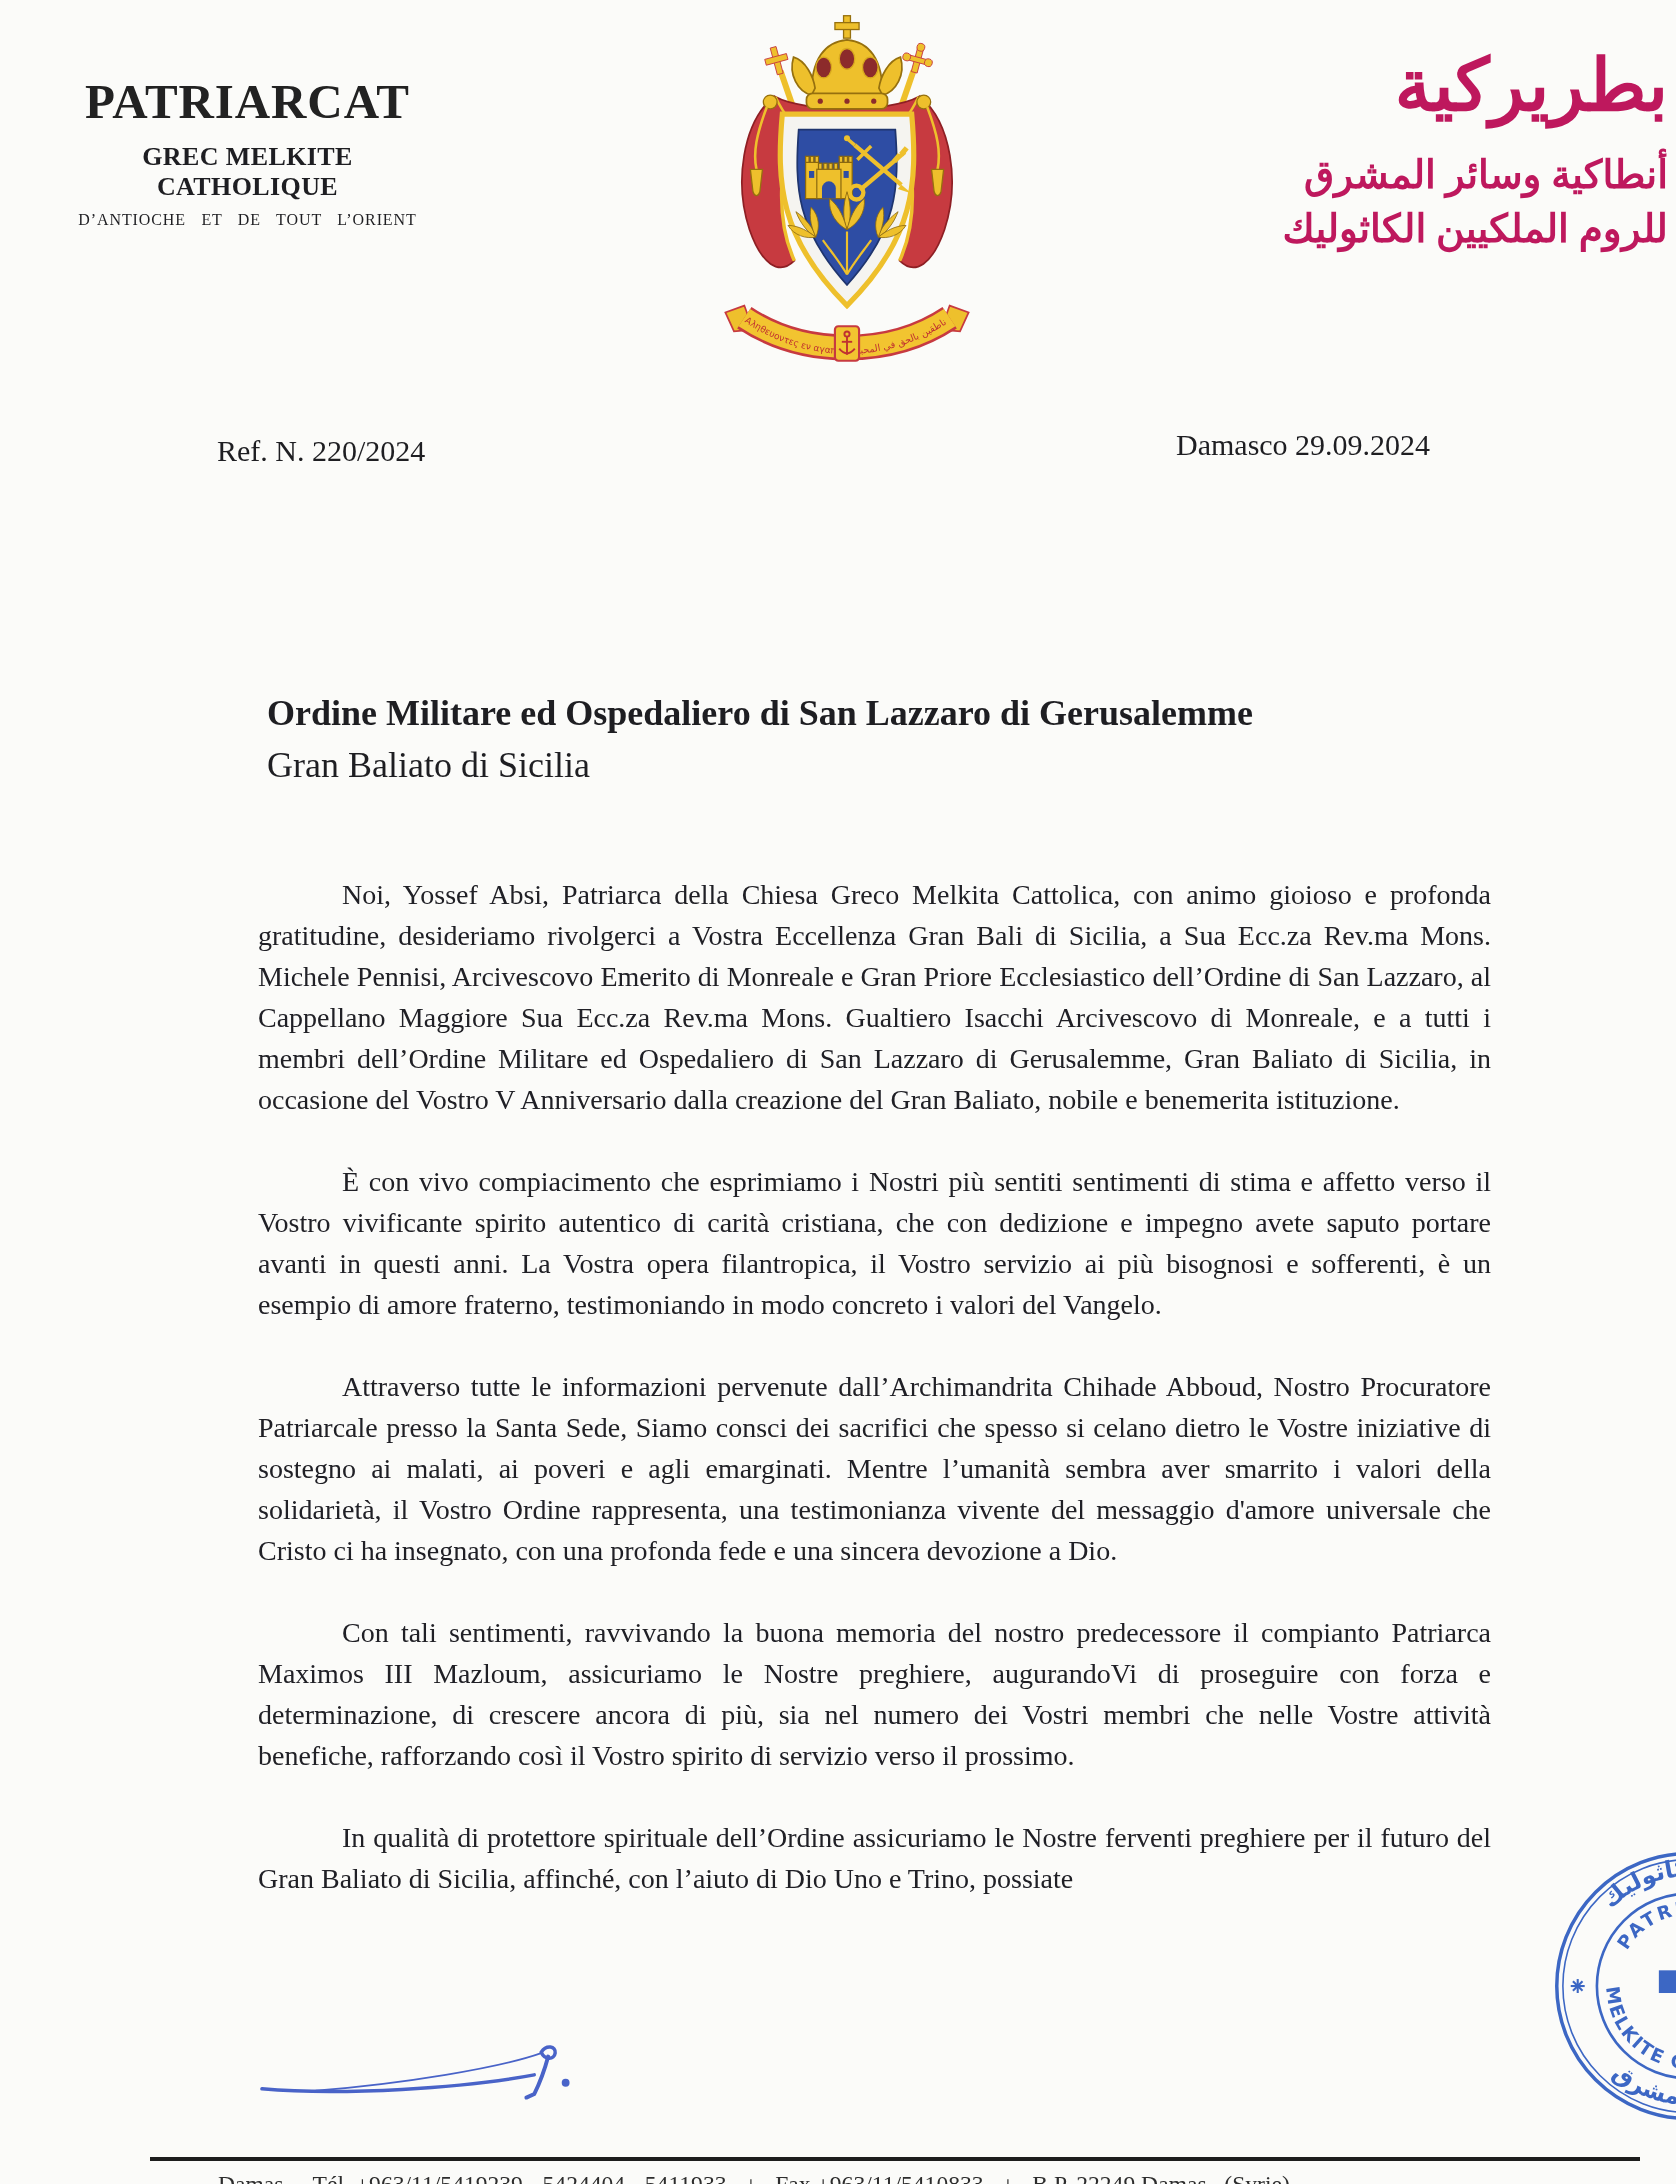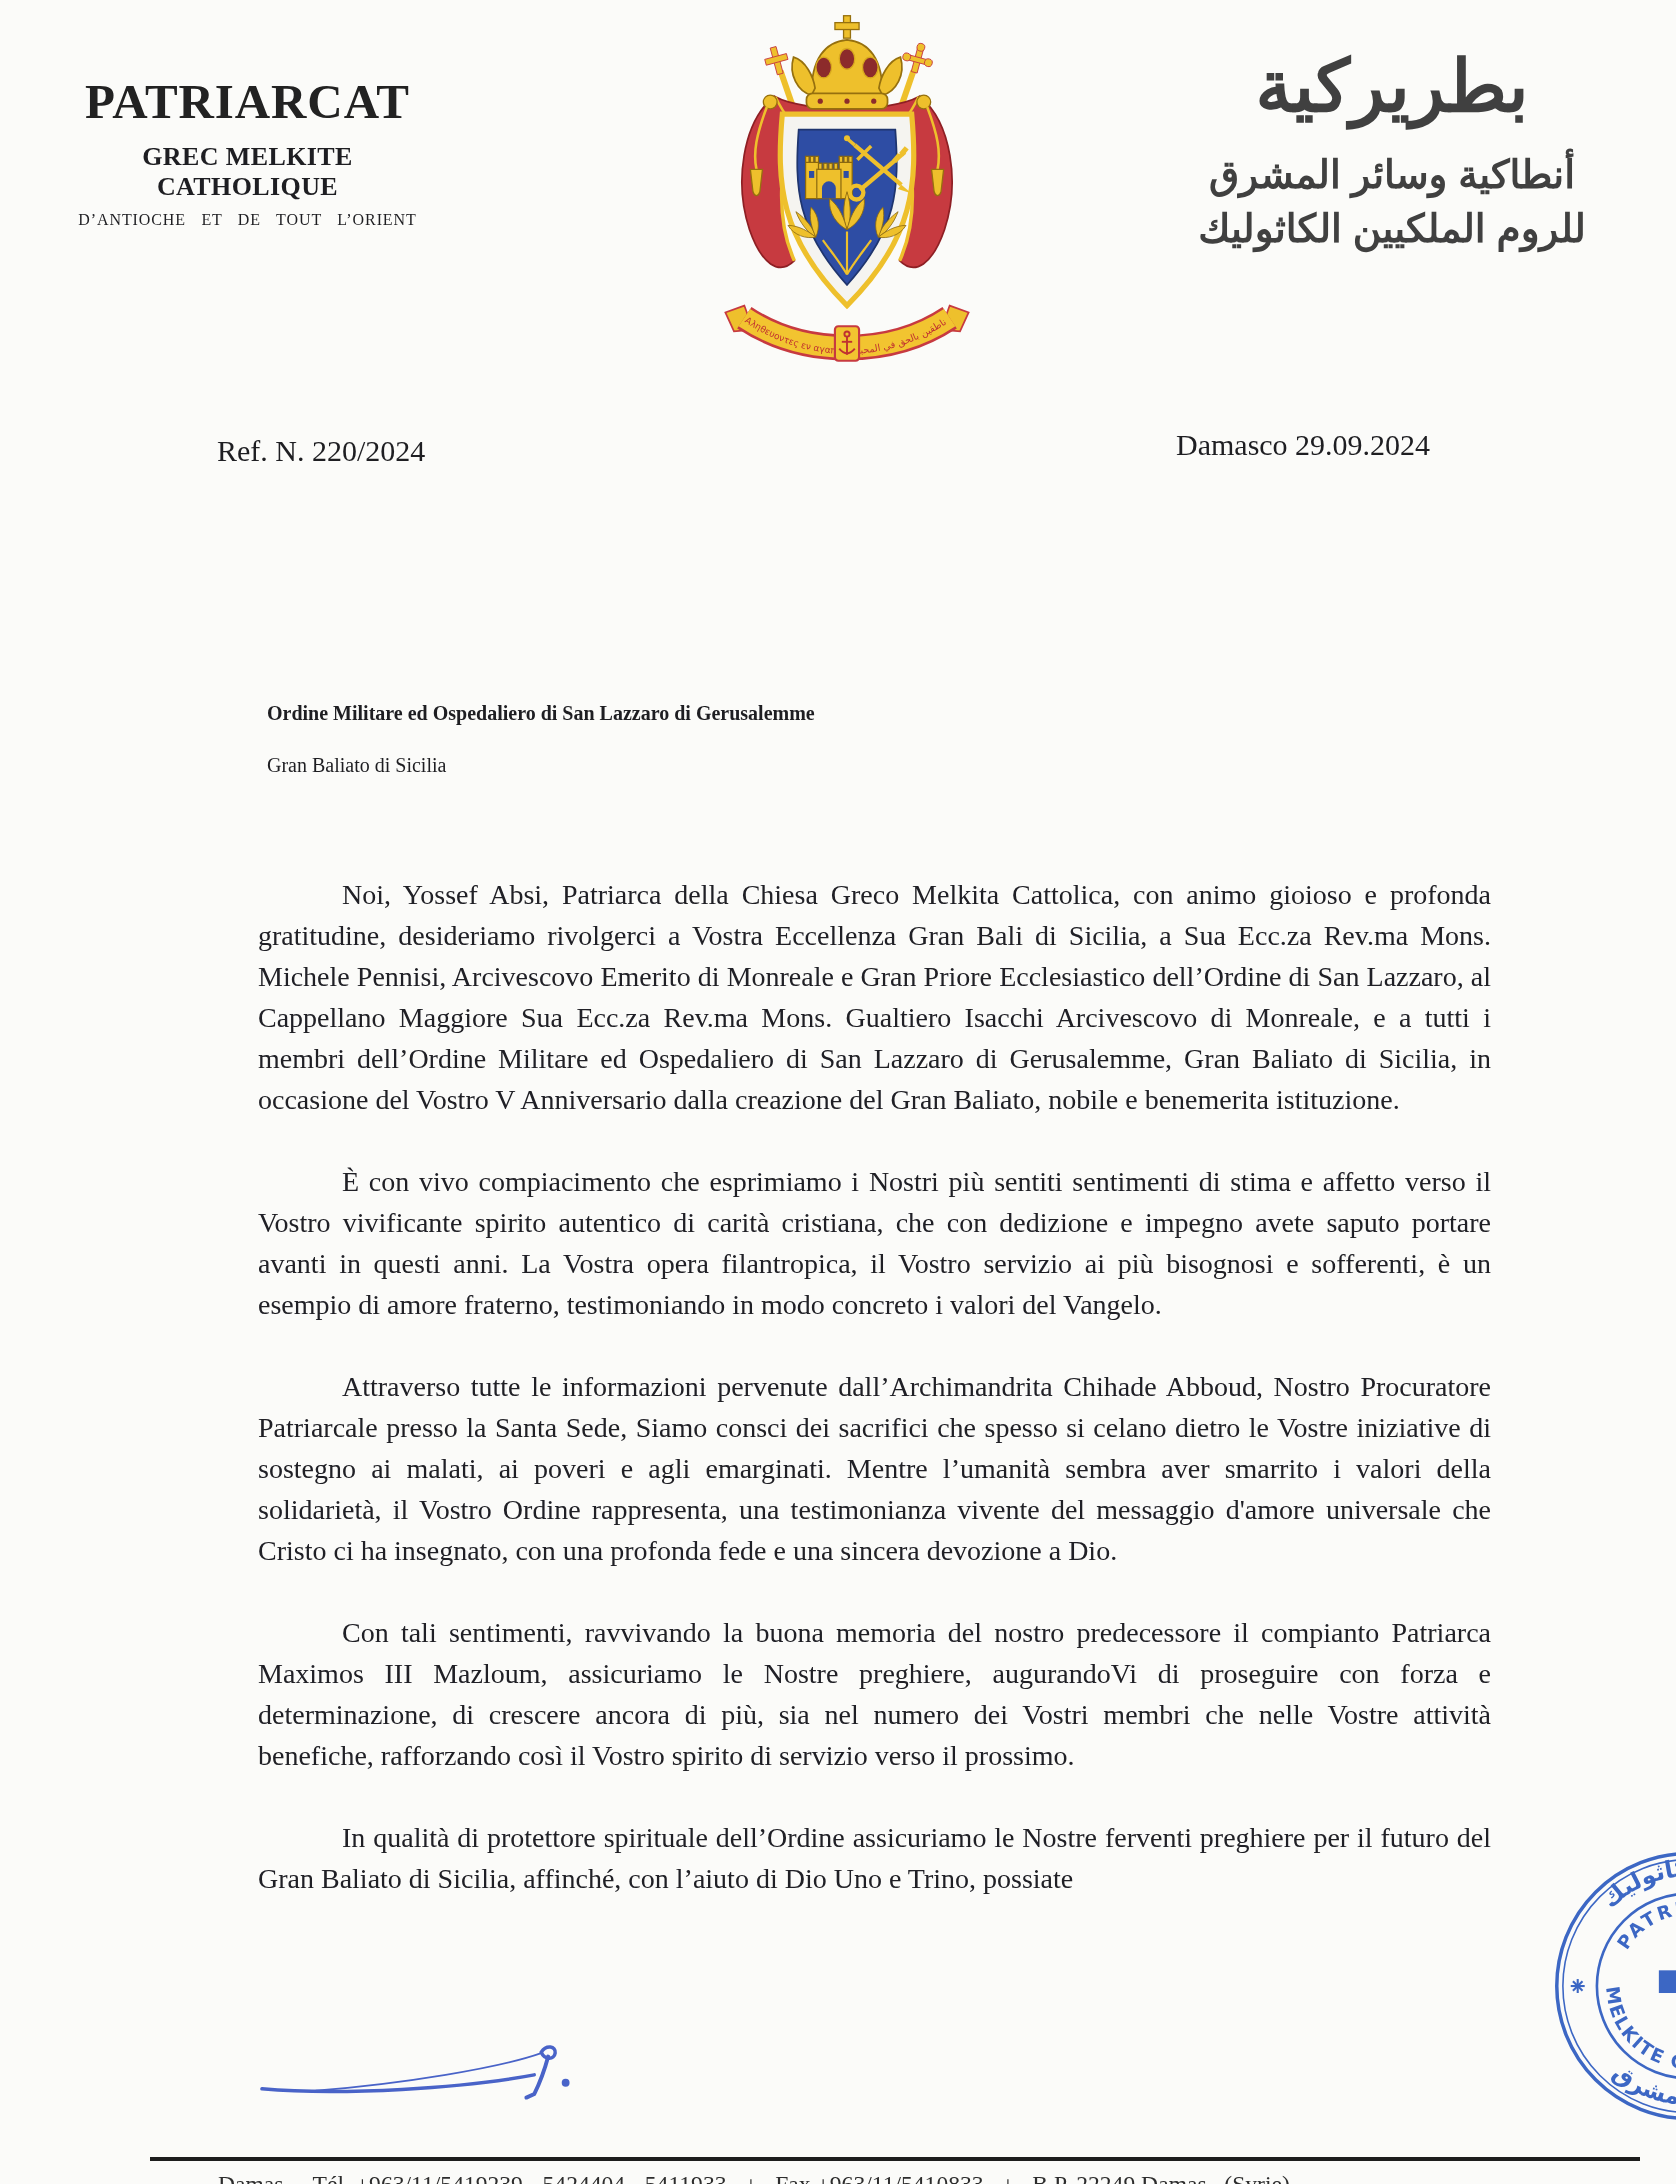--- a/index.html
+++ b/index.html
@@ -7,30 +7,30 @@
     width:1677px;height:2184px;position:relative;overflow:hidden;
     background:#fbfbf9;color:#1e1e22;
     font-family:"Liberation Serif", serif;
   }
   
   .letterhead{position:absolute;left:66px;top:73px;width:363px;text-align:center}
   .lh1{font-size:49px;font-weight:bold;letter-spacing:0.9px;color:#222}
   .lh2{font-size:26px;font-weight:bold;margin-top:12px;letter-spacing:0.4px}
   .lh3{font-size:16px;margin-top:8.7px;word-spacing:10.5px;letter-spacing:0.9px}
   
-  .arabic{position:absolute;left:1116px;top:24.5px;width:552px;text-align:center;
-    direction:rtl;font-family:Liberation Sans, sans-serif;color:#404040}
+  .arabic{position:absolute;left:1116px;top:24.5px;width:552px;text-align:right;
+    direction:rtl;font-family:Liberation Serif, serif;color:#be185d}
   .ar1{font-size:72px;font-weight:bold;line-height:1.7}
   .ar2{font-size:39px;font-weight:bold;line-height:1.45}
   .ar3{font-size:39px;font-weight:bold;line-height:1.35}
   
   .ref{position:absolute;left:217px;top:434px;font-size:30px}
   .dateline{position:absolute;left:1176px;top:428px;font-size:30px}
   
-  .addressee{position:absolute;left:267px;top:687px;font-size:20px;line-height:52px}
+  .addressee{position:absolute;left:267px;top:687px;font-size:36px;line-height:52px}
   .addr1{font-weight:bold}
   
   .body-text{position:absolute;left:258px;top:874px;width:1233px}
   .body-text p{margin:0 0 41px 0;font-size:28px;line-height:41px;
     text-align:justify;text-indent:84px;color:#202026}
   
   .crest{position:absolute;left:721px;top:14px}
   .stamp{position:absolute;left:1521px;top:1822px;opacity:.93}
   .signature{position:absolute;left:246px;top:2033px}
   

